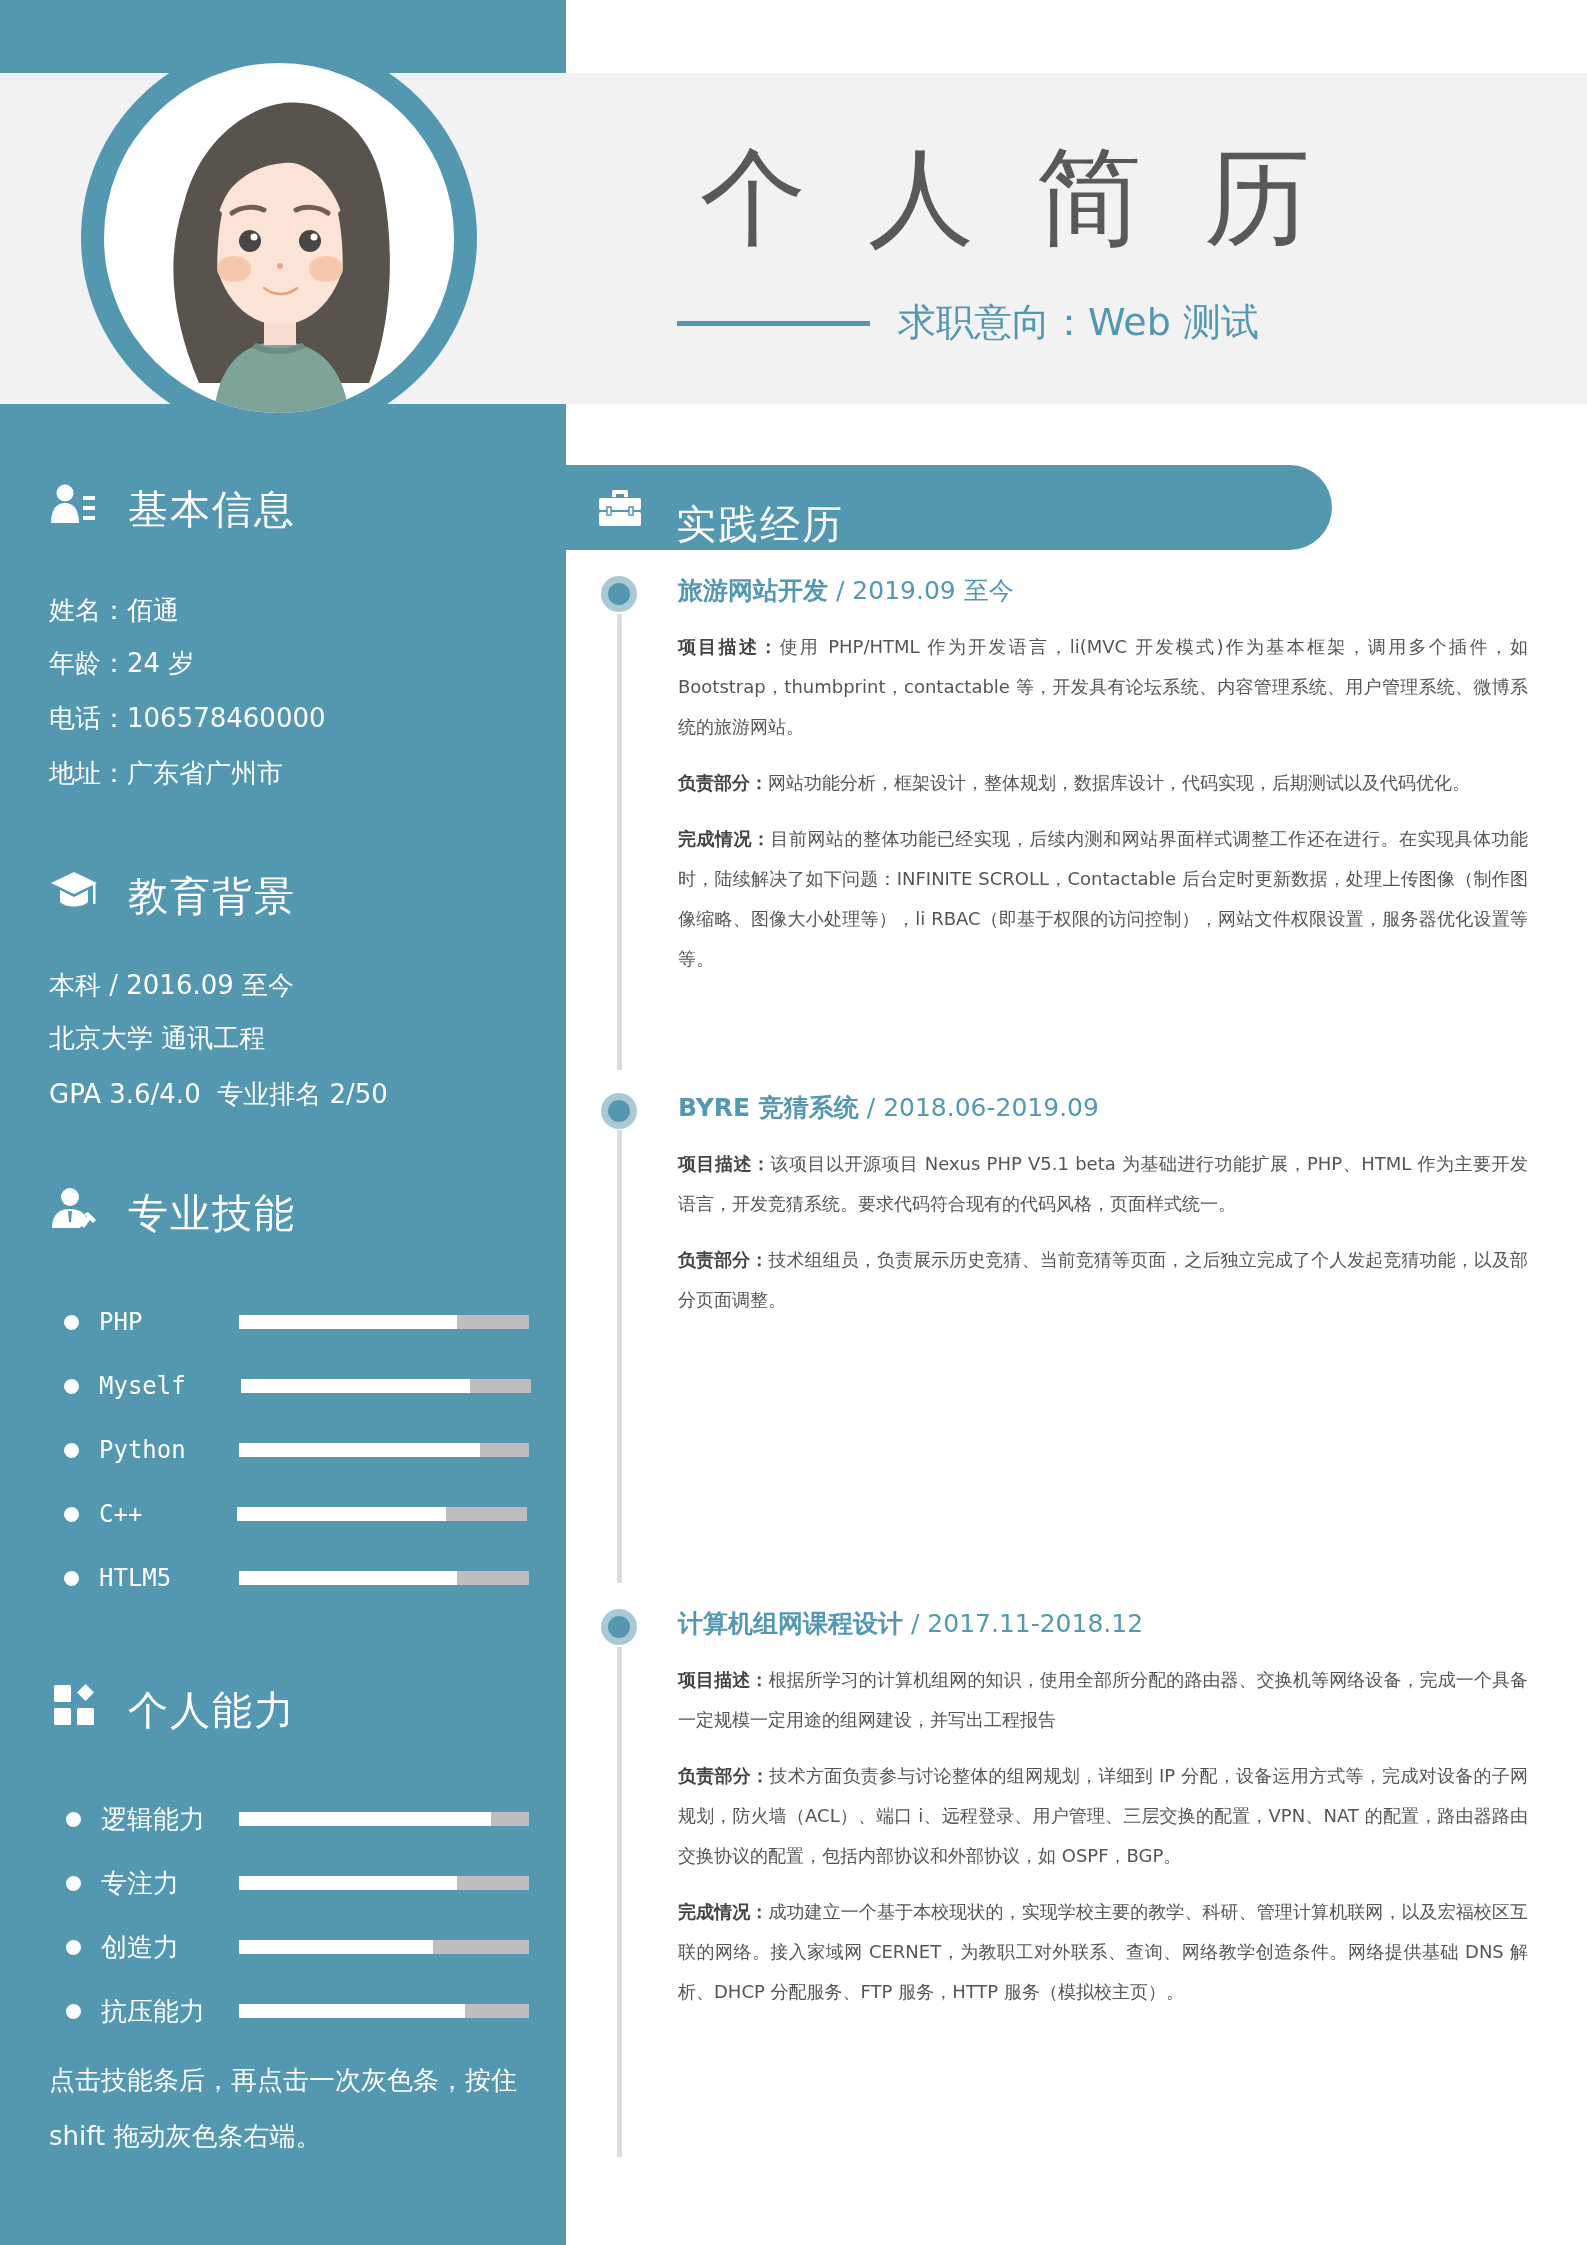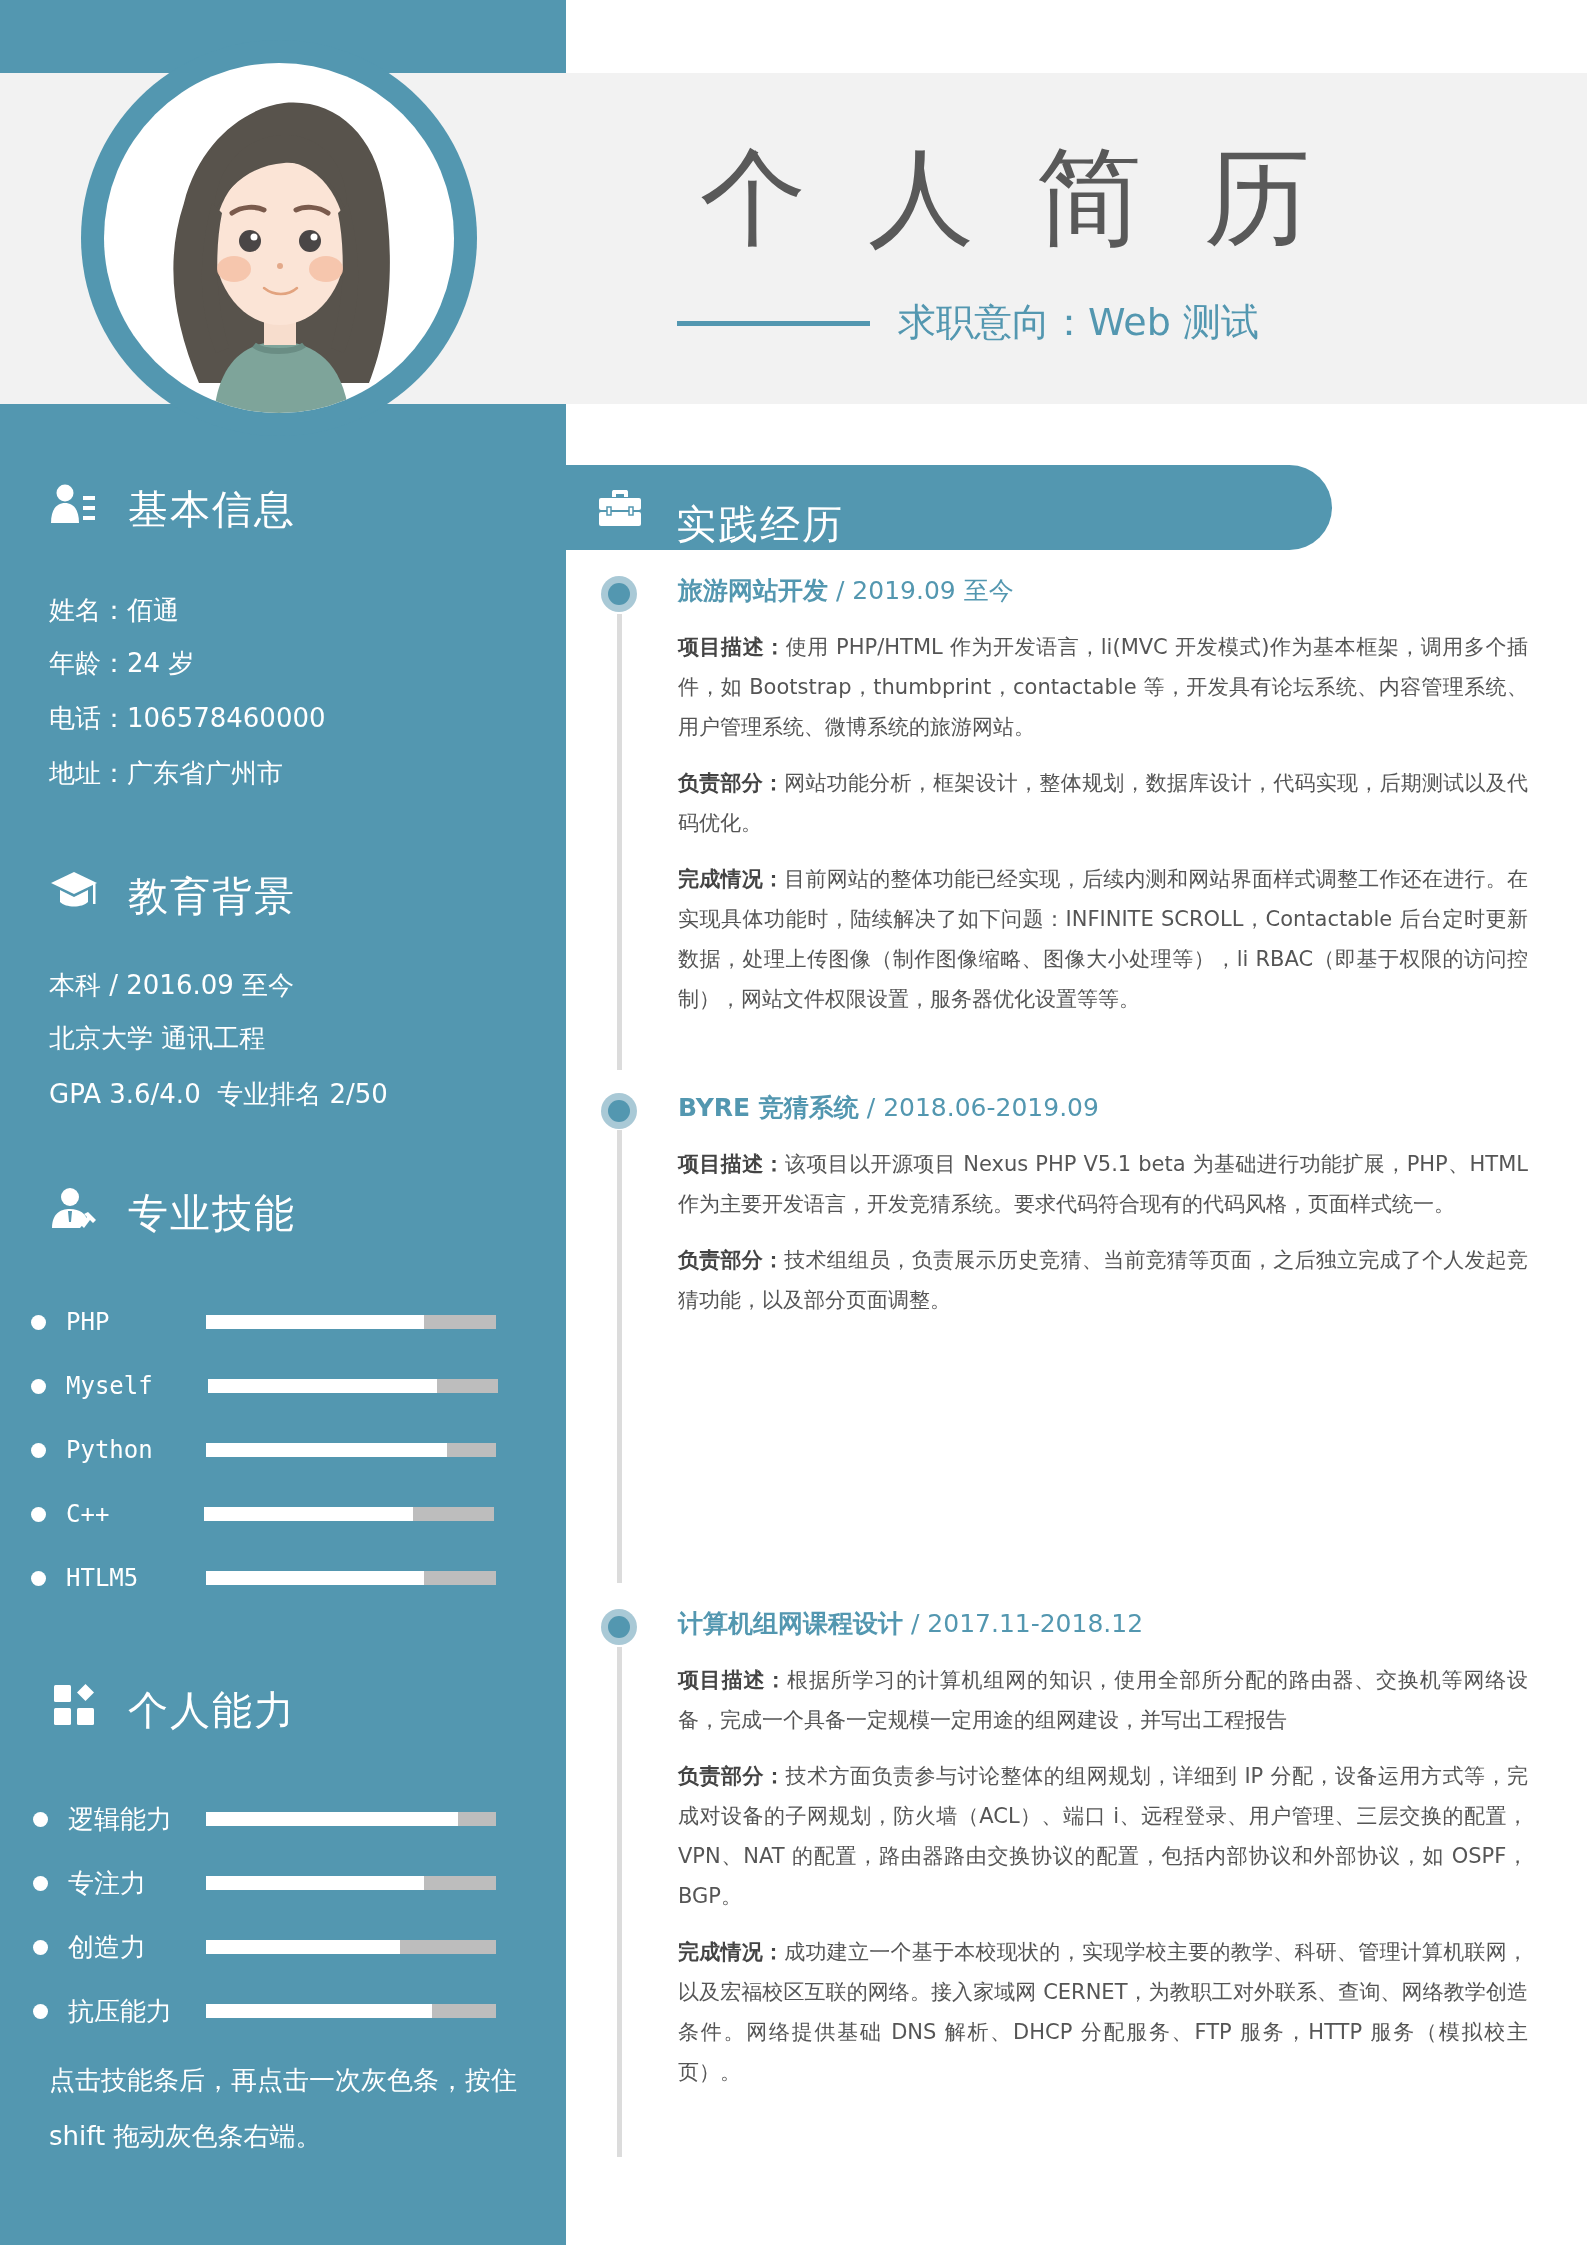--- a/index.html
+++ b/index.html
@@ -16,41 +16,41 @@
   .title { position: absolute; left: 700px; top: 128px; font-size: 106px; line-height: 140px; color: #595959; letter-spacing: 62px; white-space: nowrap; font-family: "DejaVu Sans", sans-serif; }
   .subtitle-line { position: absolute; left: 677px; top: 321px; width: 193px; height: 5px; background: #5397b0; }
   .subtitle { position: absolute; left: 898px; top: 298px; font-size: 38px; line-height: 48px; color: #5397b0; white-space: nowrap; }
 
   .side-heading { position: absolute; left: 50px; display: flex; height: 60px; }
   .side-heading .icon { width: 48px; height: 44px; display: flex; align-items: center; justify-content: center; }
   .side-heading .label { margin-left: 30px; font-size: 40px; color: #fff; letter-spacing: 2px; }
 
   .info-line { position: absolute; left: 49px; font-size: 26px; color: #fff; line-height: 34px; white-space: nowrap; }
 
-  .bar-row { position: absolute; left: 31px; width: 470px; height: 34px; }
+  .bar-row { position: absolute; left: 64px; width: 470px; height: 34px; }
   .bar-row .dot { position: absolute; left: 0; top: 10px; width: 15px; height: 15px; border-radius: 50%; background: #fff; }
   .bar-row .name { position: absolute; left: 35px; top: 0; font-size: 24px; line-height: 34px; color: #fff; white-space: nowrap; font-family: "DejaVu Sans Mono", monospace; }
   .bar-row .name.cn { font-family: "DejaVu Sans", sans-serif; font-size: 26px; }
   .bar-track { position: absolute; left: 175px; top: 10px; width: 290px; height: 14px; background: #bdbdbd; }
   .bar-fill { position: absolute; left: 0; top: 0; height: 14px; background: #fff; }
 
   .note { position: absolute; left: 49px; top: 2052px; width: 490px; font-size: 26px; line-height: 56px; color: #fff; }
 
   .section-band { position: absolute; left: 566px; top: 465px; width: 766px; height: 85px; background: #5397b0; border-radius: 0 43px 43px 0; display: flex; align-items: center; }
   .section-band .icon { margin-left: 32px; width: 44px; height: 38px; }
   .section-band .label { margin-left: 34px; font-size: 40px; color: #fff; letter-spacing: 2px; margin-top: 34px; }
 
   .timeline-line { position: absolute; left: 617px; width: 5px; background: #dcdcdc; }
   .tl-dot { position: absolute; width: 36px; height: 36px; border-radius: 50%; background: #a9c9d6; }
   .tl-dot::after { content: ""; position: absolute; left: 7px; top: 7px; width: 22px; height: 22px; border-radius: 50%; background: #5397b0; }
 
   .entry { position: absolute; left: 678px; width: 850px; }
   .entry-title { font-size: 25px; line-height: 36px; color: #5397b0; white-space: nowrap; margin-bottom: 18px; }
   .entry-title .name { font-weight: bold; }
-  .para { font-size: 21px; line-height: 40px; color: #555; margin-bottom: 16px; text-align: justify; }
+  .para { font-size: 18px; line-height: 40px; color: #555; margin-bottom: 16px; text-align: justify; }
   .para .lbl { font-weight: bold; color: #444; }
 </style>
 </head>
 <body>
 
 <div class="sidebar"></div>
 <div class="gray-band"></div>
 <div class="side-top-band"></div>
 
 <div class="avatar-ring">

